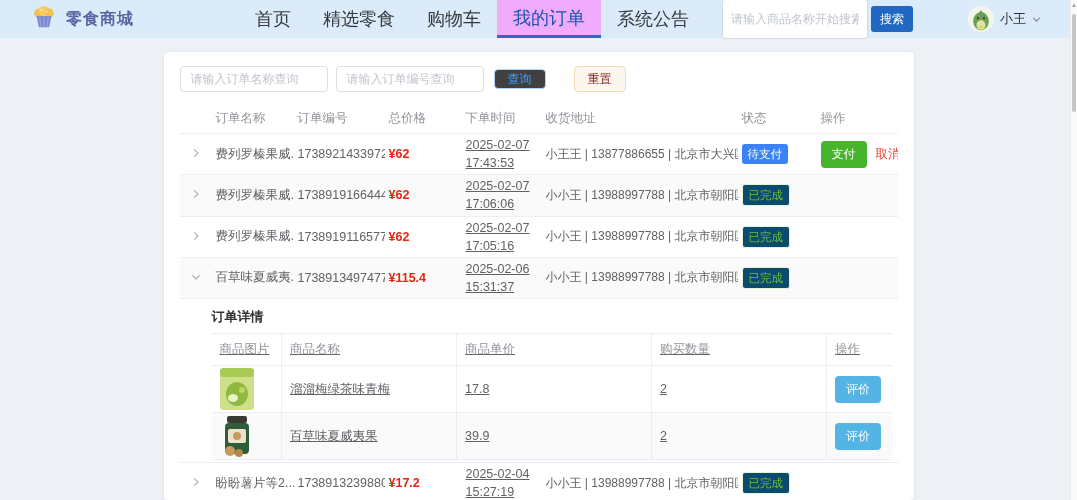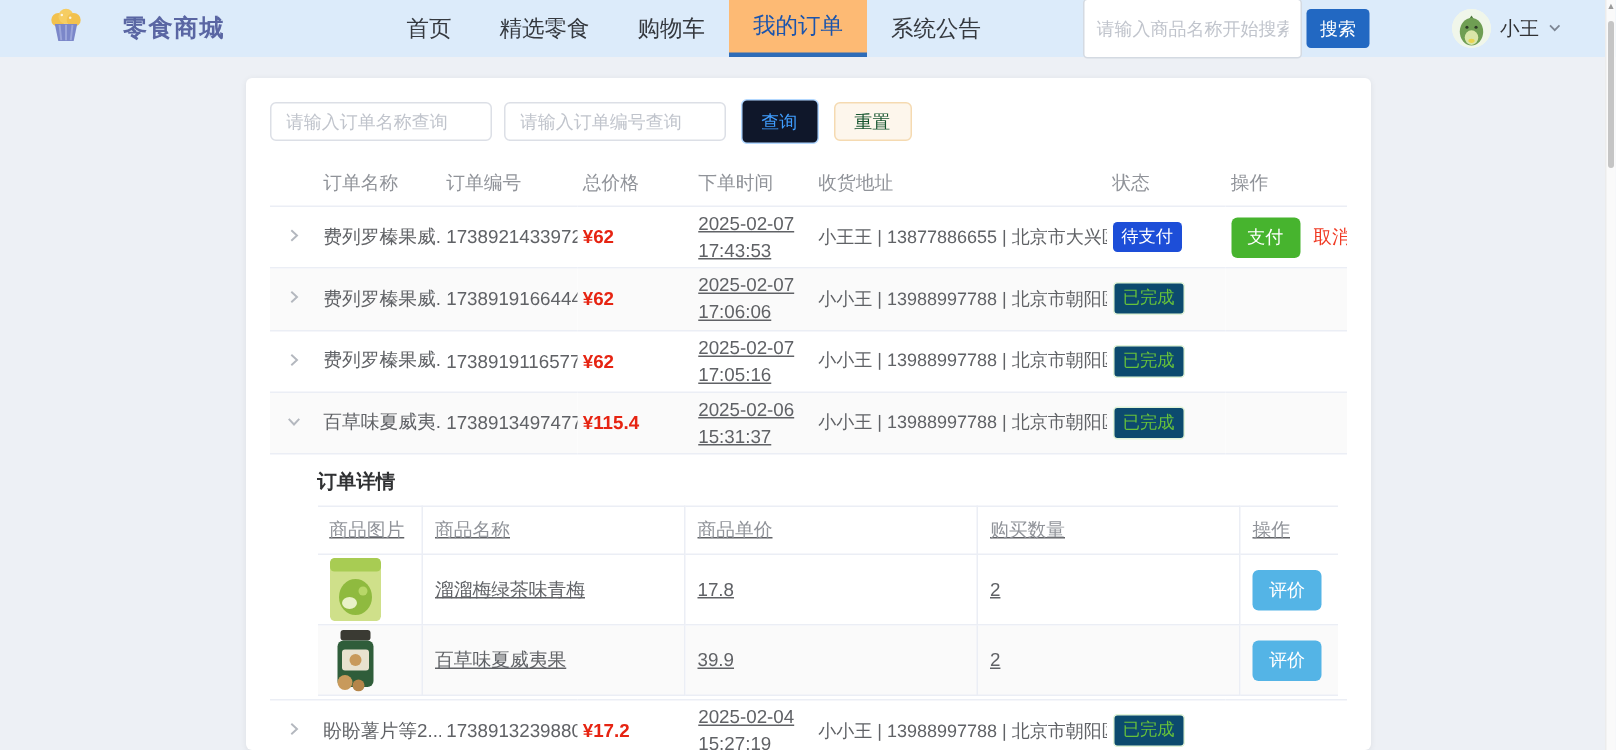--- a/index.html
+++ b/index.html
@@ -4,56 +4,56 @@
 <style>
   * { box-sizing: border-box; }
   html,body { margin:0; padding:0; }
   body {
     width:1077px; height:500px; overflow:hidden; position:relative;
     font-family:"Liberation Sans","DejaVu Sans",sans-serif;
     background:#edf0f5; color:#606266;
   }
   
   .app-header { height:38px; background:#dcebfa; display:flex; align-items:stretch; padding-left:30px; }
-  .brand { display:flex; align-items:center; gap:24px; }
+  .brand { display:flex; align-items:center; gap:8px; }
   .brand-title { font-size:16px; font-weight:bold; color:#5a66a3; letter-spacing:1px; }
   .main-nav { display:flex; margin-left:105px; }
-  .nav-item { padding:0 16px; display:flex; align-items:center; font-size:15px; color:#35393f; cursor:pointer; }
-  .nav-item.active { background:#fdba74; color:#1a54ad; border-bottom:3px solid #2e6cb8; }
+  .nav-item { padding:0 16px; display:flex; align-items:center; font-size:18px; color:#35393f; cursor:pointer; }
+  .nav-item.active { background:#f0abfc; color:#1a54ad; border-bottom:3px solid #2e6cb8; }
   .header-right { margin-left:auto; display:flex; align-items:center; padding-right:36px; }
   .header-search-input { width:146px; height:40px; border:1px solid #d4dae2; border-radius:3px; padding:0 8px; font-size:12px; color:#606266; background:#fff; }
   .header-search-input::placeholder { color:#c0c4cc; }
   .btn-search { height:26px; width:42px; margin-left:3px; background:#2268c2; color:#fff; border:none; border-radius:3px; font-size:12px; cursor:pointer; }
   .user { display:flex; align-items:center; margin-left:55px; gap:6px; cursor:pointer; }
   .avatar { width:26px; height:26px; border-radius:50%; display:block; background:#f2f7ec; }
   .username { font-size:13px; color:#303133; }
   
   .scrollbar { position:absolute; right:0; top:0; width:7px; height:500px; background:#fafafa; border-left:1px solid #ececec; z-index:50; }
   .scroll-arrow { position:absolute; top:2px; left:0; width:6px; text-align:center; font-size:6px; color:#9a9a9a; }
   .scroll-thumb { position:absolute; top:14px; left:1px; width:4px; height:98px; background:#c5c5c5; border-radius:2px; }
   
   .panel { width:750px; height:448px; margin:14px auto 0; background:#fff; border-radius:4px;
            box-shadow:0 1px 4px rgba(0,0,0,.07); padding:12px 16px 0; }
   .filter-bar { display:flex; align-items:center; margin:2px 0 12px; }
   .filter-input { width:148px; height:26px; border:1px solid #dcdfe6; border-radius:4px; padding:0 10px; font-size:12px; color:#606266; margin-right:8px; }
   .filter-input::placeholder { color:#c0c4cc; }
-  .btn-query { height:30px; padding:0 13px; background:#0f172a; border:1px solid #b3d8ff; color:#409eff; border-radius:4px; font-size:12px; margin-left:2px; cursor:pointer; }
-  .btn-reset { height:26px; padding:0 13px; background:#fdf6ec; border:1px solid #f5dab1; color:#14532d; border-radius:4px; font-size:12px; margin-left:10px; cursor:pointer; }
+  .btn-query { height:20px; padding:0 13px; background:#404040; border:1px solid #b3d8ff; color:#409eff; border-radius:4px; font-size:12px; margin-left:2px; cursor:pointer; }
+  .btn-reset { height:26px; padding:0 13px; background:#fdf6ec; border:1px solid #f5dab1; color:#7f1d1d; border-radius:4px; font-size:12px; margin-left:28px; cursor:pointer; }
   
   table { border-collapse:collapse; table-layout:fixed; }
   .orders-table { width:718px; font-size:12.5px; color:#606266; }
   .orders-table th { color:#909399; font-weight:normal; text-align:left; padding:6px 4px; border-bottom:1px solid #ebeef5; white-space:nowrap; }
   .orders-table td { padding:2px 4px; border-bottom:1px solid #ebeef5; height:38px; overflow:hidden; white-space:nowrap; }
   .orders-table tr.striped > td { background:#fafafa; }
   .expand-cell { text-align:center; cursor:pointer; }
   .price { color:#e62412; font-weight:bold; }
   .cell-time span { display:block; line-height:1.45;text-decoration:underline; }
   .cell-address { font-size:12px; }
   .badge { display:inline-block; padding:2px 6px; border-radius:3px; font-size:11.5px; line-height:1.4; }
-  .badge.warning { background:#1d4ed8; color:#fff; }
+  .badge.warning { background:#3b82f6; color:#fff; }
   .badge.success { background:#0c4a6e; color:#67c23a; border:1px solid #e1f3d8; }
   .btn-pay { background:#47b42e; color:#fff; border:none; border-radius:4px; padding:5px 11px; font-size:12px; cursor:pointer; }
   .link-cancel { color:#f03a24; margin-left:9px; font-size:12.5px; cursor:pointer; }
   
   .detail-cell { padding:0 6px 2px 32px !important; height:auto !important; white-space:normal !important; }
   .detail-title { font-size:13px; font-weight:bold; color:#303133; margin:9px 0 7px; }
   .detail-table { width:100%; font-size:12.5px; color:#606266;text-decoration:underline; }
   .detail-table th { color:#909399; font-weight:normal; text-align:left; padding:7px 8px; border-top:1px solid #ebeef5; border-bottom:1px solid #ebeef5; border-right:1px solid #ebeef5; white-space:nowrap; }
   .detail-table th:last-child, .detail-table td:last-child { border-right:none; }
   .detail-table td { padding:2px 8px; border-bottom:1px solid #ebeef5; border-right:1px solid #ebeef5; height:45px; }

